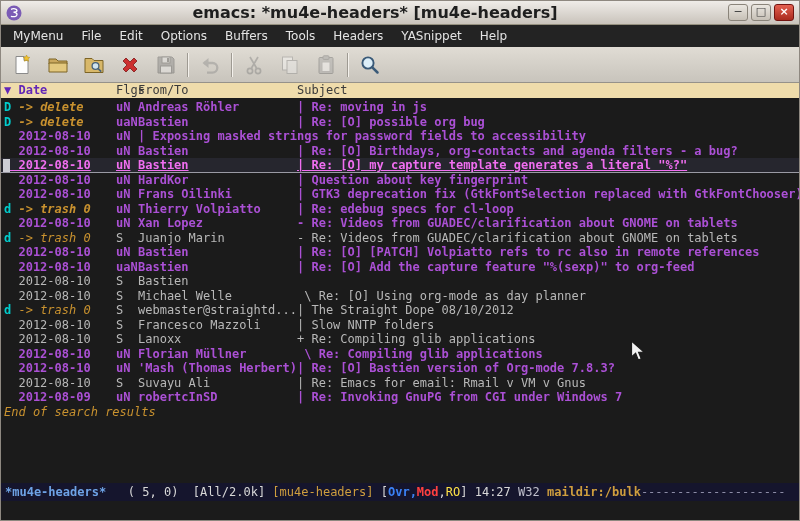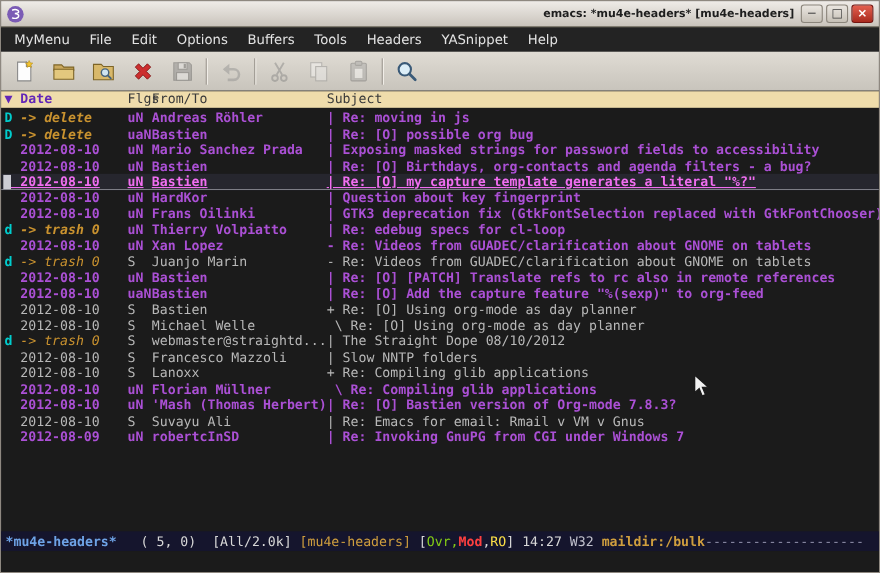--- a/index.html
+++ b/index.html
@@ -4,21 +4,21 @@
 <style>
   * { box-sizing: border-box; margin: 0; padding: 0; }
   html, body { width: 800px; height: 521px; overflow: hidden; }
   body { position: relative; background: #555; font-family: "DejaVu Sans", sans-serif; }
 
   .frame { width: 800px; height: 521px; border: 1px solid #8e8880; display: flex; flex-direction: column; background: #1b1b1b; }
 
   
   .titlebar { flex: 0 0 24px; height: 24px; background: linear-gradient(#efece8, #c9c3bb); border-bottom: 1px solid #95907f; display: flex; align-items: center; gap: 6px; padding: 0 5px; }
   .win-icon { width: 16px; height: 16px; flex: 0 0 16px; }
-  .win-title { flex: 1; text-align: right; font-size: 10px; font-weight: bold; color: #1e1e1e; white-space: nowrap; overflow: hidden; }
+  .win-title { flex: 1; text-align: center; font-size: 16px; font-weight: bold; color: #1e1e1e; white-space: nowrap; overflow: hidden; }
   .win-controls { display: flex; gap: 3px; }
   .win-btn { width: 20px; height: 17px; border: 1px solid #8a847a; border-radius: 3px; background: linear-gradient(#eae6e0, #c6c0b6); color: #3c3c3c; font-size: 11px; line-height: 14px; text-align: center; cursor: default; }
   .win-btn.close { background: linear-gradient(#e4604f, #a92a1e); border-color: #731410; color: #fff; font-weight: bold; }
 
   
   .menubar { flex: 0 0 22px; height: 22px; background: #232323; display: flex; align-items: center; padding: 0 3px; }
   .menu-item { padding: 0 9px; color: #e4e4e4; font-size: 12px; line-height: 22px; white-space: nowrap; }
 
   
   .toolbar { flex: 0 0 36px; height: 36px; background: linear-gradient(#e0dcd4, #c8c4bc); border-bottom: 1px solid #96928a; display: flex; align-items: center; padding: 0 6px; gap: 6px; }
@@ -42,21 +42,21 @@
   .mark { color: #00cdcd; font-weight: bold; font-style: normal; }
   .action { color: #c9922f; font-style: italic; }
   .end-line { color: #c9922f; font-style: italic; height: 14.5px; line-height: 14.5px; padding-left: 3px; white-space: pre; }
   .pt-cursor { position: absolute; left: 2px; top: 1px; width: 7px; height: 12.5px; background: #cdcdd4; }
 
   
   .modeline { flex: 0 0 18px; height: 18px; background: #15152d; font-family: "DejaVu Sans Mono", monospace; font-size: 12px; line-height: 18px; white-space: pre; padding-left: 4px; overflow: hidden; }
   .ml-buffer { color: #6ea3e6; font-weight: bold; }
   .ml-plain  { color: #d8d8d8; }
   .ml-mode   { color: #cf9e3e; }
-  .ml-ovr    { color: #84cc16; }
+  .ml-ovr    { color: #3b82f6; font-weight: bold; }
   .ml-mod    { color: #ff4040; font-weight: bold; }
   .ml-ro     { color: #fde047; }
   .ml-dim    { color: #c0c0cc; }
   .ml-folder { color: #cf9e3e; font-weight: bold; }
   .ml-dashes { color: #8c8ca6; }
 
   
   .echo { flex: 0 0 19px; height: 19px; background: #1b1b1b; }
 
   
@@ -189,40 +189,41 @@
     <span class="hl-date">▼ Date</span>
     <span class="hl-col">Flgs</span>
     <span class="hl-col">From/To</span>
     <span class="hl-col">Subject</span>
   </div>
 
   <div class="content">
     <div id="rows">
         <div class="row unread"><span class="cell c-date"><span class="mark">D</span><span class="action"> -&gt; delete</span></span><span class="cell c-flags">uN</span><span class="cell c-from">Andreas Röhler</span><span class="cell c-subject">| Re: moving in js</span></div>
         <div class="row unread"><span class="cell c-date"><span class="mark">D</span><span class="action"> -&gt; delete</span></span><span class="cell c-flags">uaN</span><span class="cell c-from">Bastien</span><span class="cell c-subject">| Re: [O] possible org bug</span></div>
-        <div class="row unread"><span class="cell c-date"><span class="date">  2012-08-10</span></span><span class="cell c-flags">uN</span><span class="cell c-from">Mario Sanchez Prada</span><span class="cell c-subject">| Exposing masked strings for password fields to accessibility</span></div>
+        <div class="row unread"><span class="cell c-date"><span class="date">  2012-08-10</span></span><span class="cell c-flags">uN</span><span class="cell c-subject">| Exposing masked strings for password fields to accessibility</span></div>
         <div class="row unread"><span class="cell c-date"><span class="date">  2012-08-10</span></span><span class="cell c-flags">uN</span><span class="cell c-from">Bastien</span><span class="cell c-subject">| Re: [O] Birthdays, org-contacts and agenda filters - a bug?</span></div>
         <div class="row unread current"><span class="cell c-date"><span class="date">  2012-08-10</span></span><span class="cell c-flags">uN</span><span class="cell c-from">Bastien</span><span class="cell c-subject">| Re: [O] my capture template generates a literal "%?"</span><div class="pt-cursor"></div></div>
         <div class="row unread"><span class="cell c-date"><span class="date">  2012-08-10</span></span><span class="cell c-flags">uN</span><span class="cell c-from">HardKor</span><span class="cell c-subject">| Question about key fingerprint</span></div>
         <div class="row unread"><span class="cell c-date"><span class="date">  2012-08-10</span></span><span class="cell c-flags">uN</span><span class="cell c-from">Frans Oilinki</span><span class="cell c-subject">| GTK3 deprecation fix (GtkFontSelection replaced with GtkFontChooser)</span></div>
         <div class="row unread"><span class="cell c-date"><span class="mark">d</span><span class="action"> -&gt; trash 0</span></span><span class="cell c-flags">uN</span><span class="cell c-from">Thierry Volpiatto</span><span class="cell c-subject">| Re: edebug specs for cl-loop</span></div>
         <div class="row unread"><span class="cell c-date"><span class="date">  2012-08-10</span></span><span class="cell c-flags">uN</span><span class="cell c-from">Xan Lopez</span><span class="cell c-subject">- Re: Videos from GUADEC/clarification about GNOME on tablets</span></div>
         <div class="row read"><span class="cell c-date"><span class="mark">d</span><span class="action"> -&gt; trash 0</span></span><span class="cell c-flags">S</span><span class="cell c-from">Juanjo Marin</span><span class="cell c-subject">- Re: Videos from GUADEC/clarification about GNOME on tablets</span></div>
-        <div class="row unread"><span class="cell c-date"><span class="date">  2012-08-10</span></span><span class="cell c-flags">uN</span><span class="cell c-from">Bastien</span><span class="cell c-subject">| Re: [O] [PATCH] Translate refs to rc also in remote references</span></div>
+        <div class="row unread"><span class="cell c-date"><span class="date">  2012-08-10</span></span><span class="cell c-flags">uN</span><span class="cell c-from">Bastien</span><span class="cell c-subject">| Re: [O] [PATCH] Volpiatto refs to rc also in remote references</span></div>
         <div class="row unread"><span class="cell c-date"><span class="date">  2012-08-10</span></span><span class="cell c-flags">uaN</span><span class="cell c-from">Bastien</span><span class="cell c-subject">| Re: [O] Add the capture feature "%(sexp)" to org-feed</span></div>
-        <div class="row read"><span class="cell c-date"><span class="date">  2012-08-10</span></span><span class="cell c-flags">S</span><span class="cell c-from">Bastien</span><span class="cell c-subject">+ Re: [O] Using org-mode as day planner</span></div>
+        <div class="row read"><span class="cell c-date"><span class="date">  2012-08-10</span></span><span class="cell c-flags">S</span><span class="cell c-from">Bastien</span></div>
         <div class="row read"><span class="cell c-date"><span class="date">  2012-08-10</span></span><span class="cell c-flags">S</span><span class="cell c-from">Michael Welle</span><span class="cell c-subject"> \ Re: [O] Using org-mode as day planner</span></div>
         <div class="row read"><span class="cell c-date"><span class="mark">d</span><span class="action"> -&gt; trash 0</span></span><span class="cell c-flags">S</span><span class="cell c-from">webmaster@straightd...</span><span class="cell c-subject">| The Straight Dope 08/10/2012</span></div>
         <div class="row read"><span class="cell c-date"><span class="date">  2012-08-10</span></span><span class="cell c-flags">S</span><span class="cell c-from">Francesco Mazzoli</span><span class="cell c-subject">| Slow NNTP folders</span></div>
         <div class="row read"><span class="cell c-date"><span class="date">  2012-08-10</span></span><span class="cell c-flags">S</span><span class="cell c-from">Lanoxx</span><span class="cell c-subject">+ Re: Compiling glib applications</span></div>
         <div class="row unread"><span class="cell c-date"><span class="date">  2012-08-10</span></span><span class="cell c-flags">uN</span><span class="cell c-from">Florian Müllner</span><span class="cell c-subject"> \ Re: Compiling glib applications</span></div>
         <div class="row unread"><span class="cell c-date"><span class="date">  2012-08-10</span></span><span class="cell c-flags">uN</span><span class="cell c-from">'Mash (Thomas Herbert)</span><span class="cell c-subject">| Re: [O] Bastien version of Org-mode 7.8.3?</span></div>
         <div class="row read"><span class="cell c-date"><span class="date">  2012-08-10</span></span><span class="cell c-flags">S</span><span class="cell c-from">Suvayu Ali</span><span class="cell c-subject">| Re: Emacs for email: Rmail v VM v Gnus</span></div>
         <div class="row unread"><span class="cell c-date"><span class="date">  2012-08-09</span></span><span class="cell c-flags">uN</span><span class="cell c-from">robertcInSD</span><span class="cell c-subject">| Re: Invoking GnuPG from CGI under Windows 7</span></div>
       </div>
+    <div class="end-line">End of search results</div>
   </div>
 
   <div class="modeline" id="modeline"><span class="ml-buffer">*mu4e-headers*</span><span class="ml-plain">   ( 5, 0)  </span><span class="ml-plain">[All/2.0k] </span><span class="ml-mode">[mu4e-headers] </span><span class="ml-plain">[</span><span class="ml-ovr">Ovr,</span><span class="ml-mod">Mod</span><span class="ml-plain">,</span><span class="ml-ro">RO</span><span class="ml-plain">] </span><span class="ml-plain">14:27 </span><span class="ml-dim">W32 </span><span class="ml-folder">maildir:/bulk</span><span class="ml-dashes">--------------------</span></div>
 
   <div class="echo"></div>
 
 </div>
 
 <svg class="mouse" viewBox="0 0 17 24">
   <path d="M1.5 1 L1.5 17 L5.6 13.3 L8.3 20 L11.3 18.7 L8.6 12.2 L14 12 Z" fill="#f2f2f2" stroke="#1a1a1a" stroke-width="1.2"></path>

